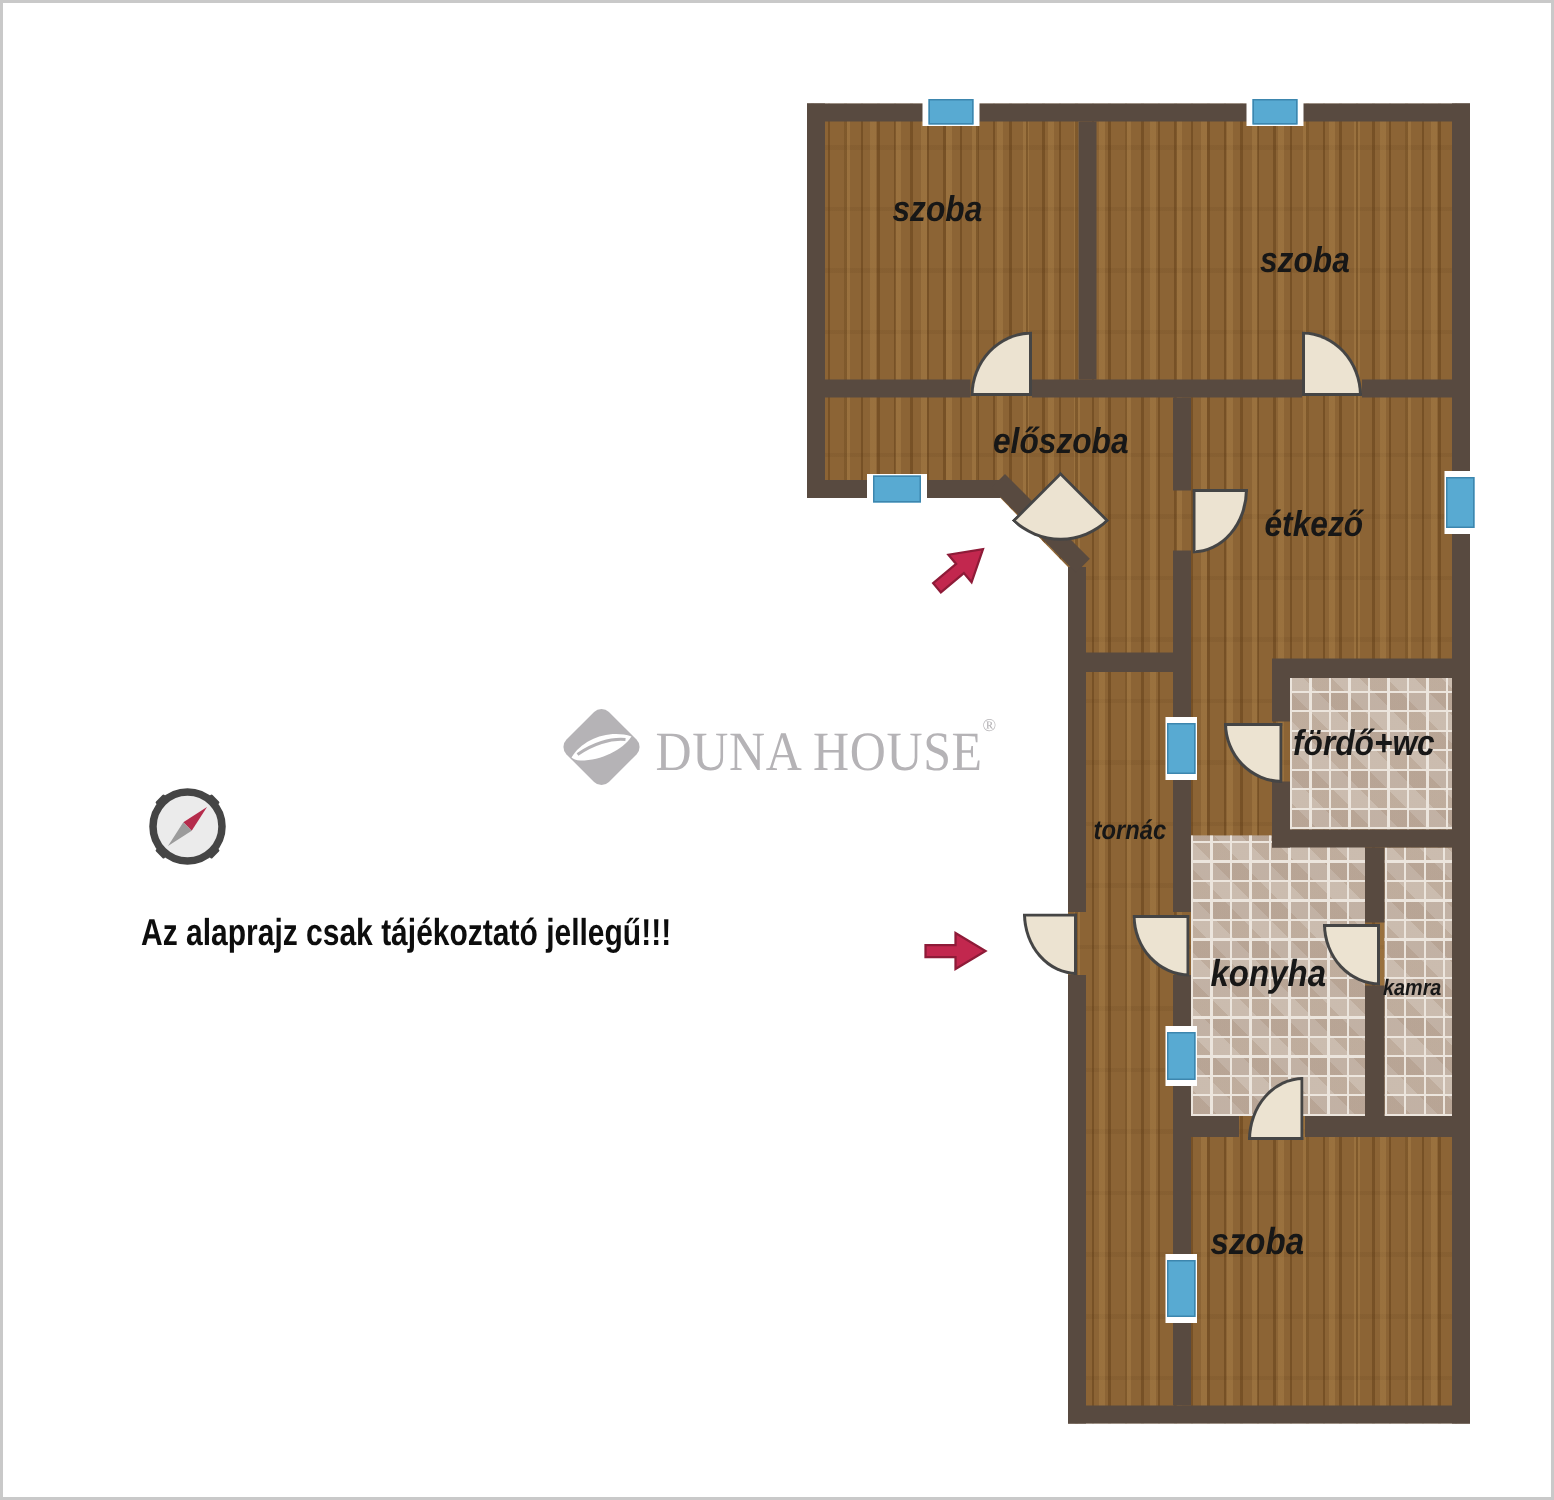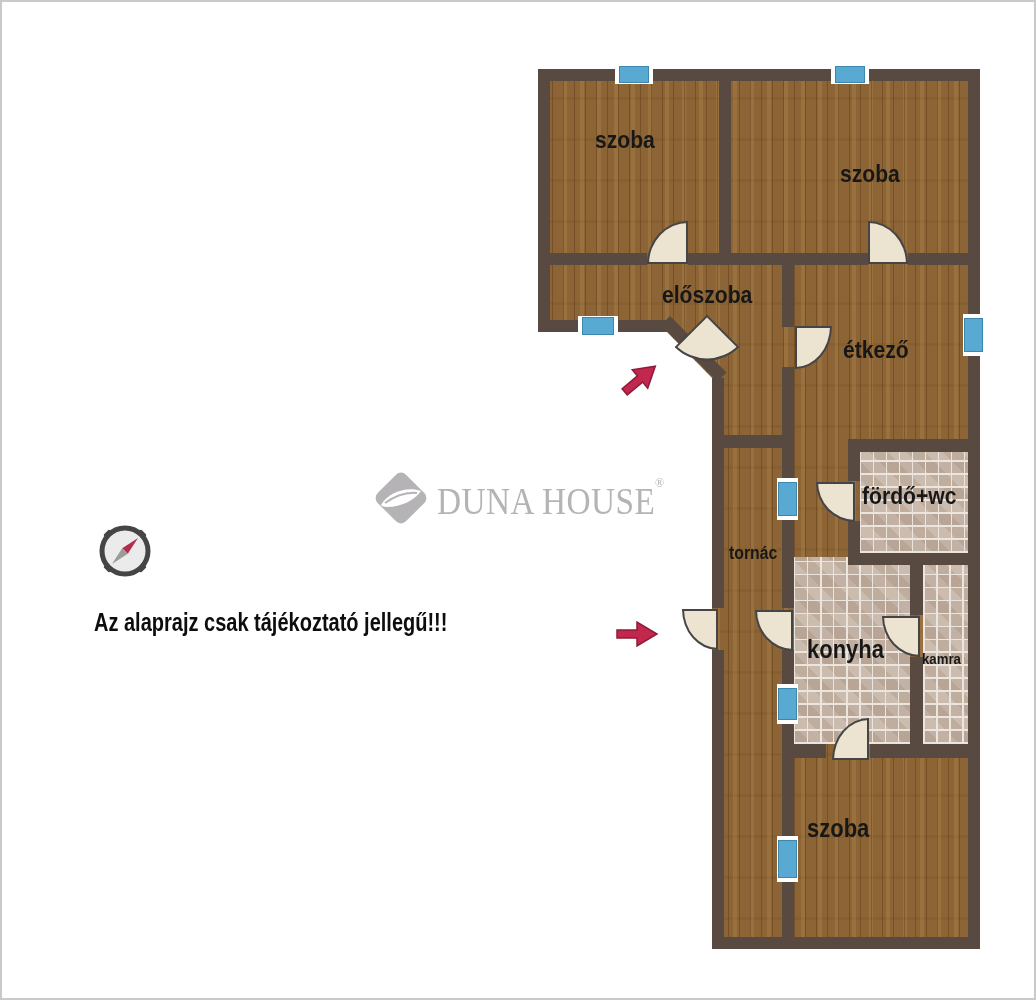--- a/index.html
+++ b/index.html
@@ -8,21 +8,21 @@
     --door-fill:#ece3d1; --door-border:#454545;
     --arrow-fill:#c2274e; --arrow-stroke:#8e1b38;
     --label:#171717; --logo-gray:#b5b3b6; --frame:#c9c9c9;
   }
   html,body{margin:0;padding:0;background:#fff;}
   #canvas{
     position:relative; width:1036px; height:1000px; background:#ffffff;
     border:2px solid var(--frame); box-sizing:border-box; overflow:hidden;
     font-family:"Liberation Sans", sans-serif;
   }
-  #plan{position:absolute; inset:0;}
+  #plan{position:absolute; inset:0;font-style:italic;}
   .wood{
     background-color:var(--wood);
     background-image:
       repeating-linear-gradient(90deg, rgba(84,50,14,.38) 0 1.5px, rgba(0,0,0,0) 1.5px 11px),
       repeating-linear-gradient(90deg, rgba(226,182,110,.16) 0 4px, rgba(0,0,0,0) 4px 17px),
       repeating-linear-gradient(0deg, rgba(70,40,10,.08) 0 3px, rgba(0,0,0,0) 3px 41px);
   }
   .tile{
     position:absolute;
     background-color:var(--tile-base);

